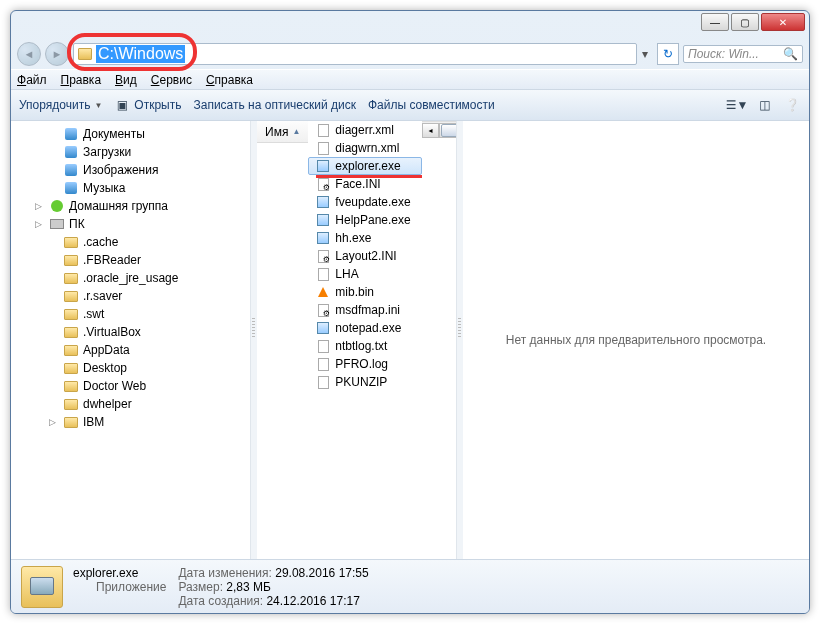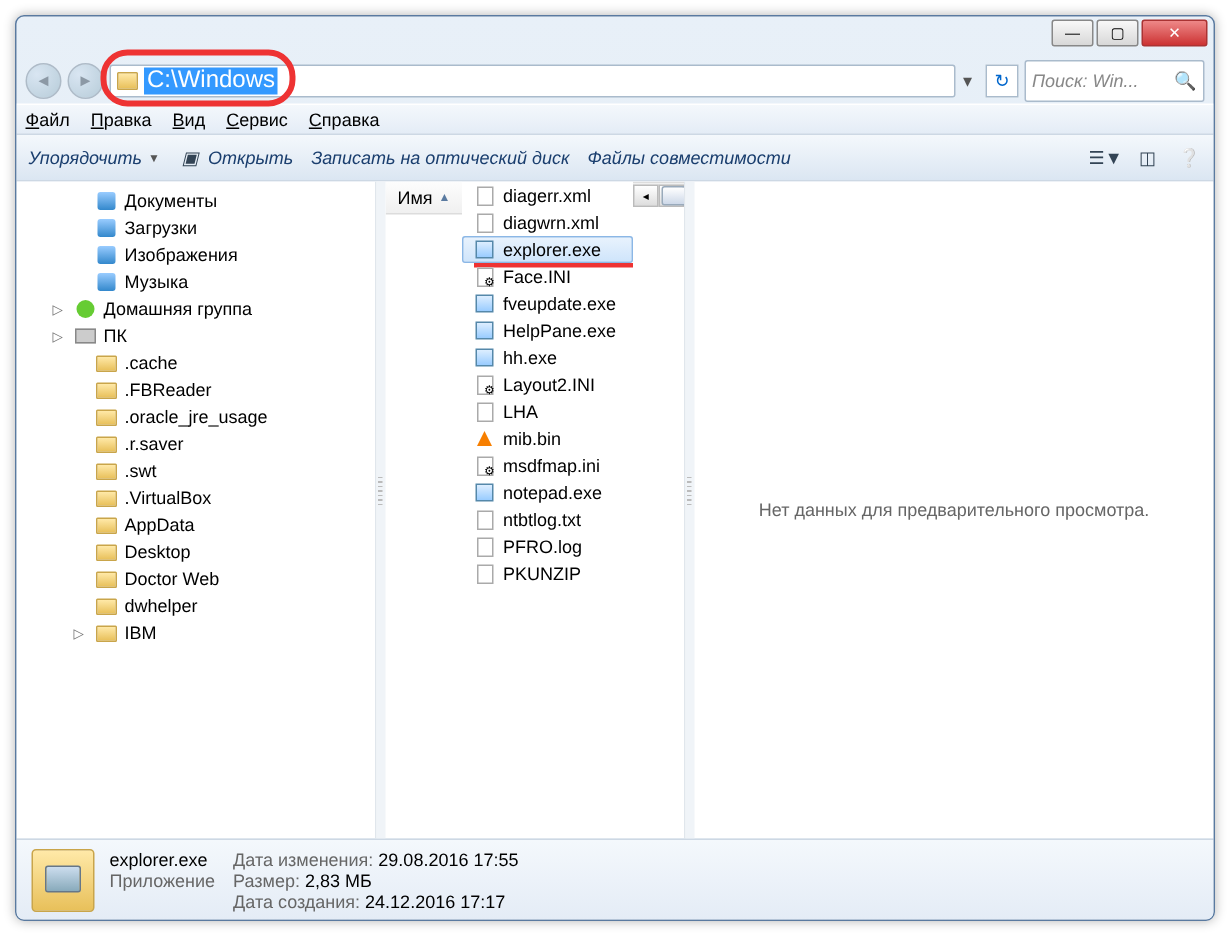--- a/index.html
+++ b/index.html
@@ -11,27 +11,27 @@
 .navrow { height: 30px; display: flex; align-items: center; padding: 0 6px; gap: 4px; }
 .navbtn { width: 24px; height: 24px; border-radius: 50%; background: radial-gradient(circle at 30% 30%, #cde, #8ab); border: 1px solid #789; display: flex; align-items: center; justify-content: center; color: #345; font-size: 11px; }
 .navbtn.disabled { opacity: .5; }
 .addr-wrap { flex: 1; position: relative; display: flex; align-items: center; }
 .addr { flex: 1; height: 22px; background: #fff; border: 1px solid #abc; border-radius: 2px; display: flex; align-items: center; padding: 0 4px; gap: 4px; }
 .addr .folder-ico { width: 14px; height: 12px; background: linear-gradient(#ffe9a8,#e8c05a); border: 1px solid #c9a54a; border-radius: 1px; }
 .addr-text { background: #3399ff; color: #fff; padding: 0 2px; font-size: 16px; }
 .addr-drop { width: 16px; text-align: center; color: #555; }
 .highlight { position: absolute; left: -6px; top: -10px; width: 130px; height: 38px; border: 4px solid #e33; border-radius: 18px; pointer-events: none; }
 .refresh { width: 22px; height: 22px; background: #fff; border: 1px solid #abc; display: flex; align-items: center; justify-content: center; color: #06c; }
-.search { width: 120px; height: 28px; background: #fff; border: 1px solid #abc; border-radius: 2px; display: flex; align-items: center; padding: 0 4px; color: #888; font-style: italic; gap: 12px; }
+.search { width: 120px; height: 18px; background: #fff; border: 1px solid #abc; border-radius: 2px; display: flex; align-items: center; padding: 0 4px; color: #888; font-style: italic; gap: 12px; }
 .search .mag { margin-left: auto; font-style: normal; color: #06c; }
 .menubar { height: 20px; background: linear-gradient(#f4f8fc,#e4ecf6); display: flex; align-items: center; padding: 0 6px; gap: 14px; border-top: 1px solid #fff; }
 .menubar span { text-decoration: underline; text-decoration-color: transparent; }
 .menubar span::first-letter { text-decoration: underline; }
 .toolbar { height: 32px; background: linear-gradient(#f4f8fc,#dbe6f2); border-top: 1px solid #cdd8e4; border-bottom: 1px solid #cdd8e4; display: flex; align-items: center; padding: 0 8px; gap: 12px; }
-.tb-item { display: flex; align-items: center; gap: 4px; color: #1a3e6e; font-style: italic; }
+.tb-item { display: flex; align-items: center; gap: 4px; color: #1a3e6e; }
 .tb-item .drop { font-size: 8px; color: #555; }
 .tb-spacer { flex: 1; }
 .tb-icon { width: 16px; height: 16px; display: flex; align-items: center; justify-content: center; color: #345; }
 .content { flex: 1; display: flex; background: #fff; overflow: hidden; }
 .tree { width: 240px; border-right: 1px solid #e0e6ec; overflow-y: auto; padding: 4px 0; position: relative; }
 .tree-item { display: flex; align-items: center; height: 18px; padding-left: 24px; gap: 4px; white-space: nowrap; }
 .tree-item.lvl1 { padding-left: 38px; }
 .tree-item .arrow { width: 10px; color: #777; font-size: 9px; }
 .tree-item .ico { width: 16px; height: 14px; display: flex; align-items: center; justify-content: center; }
 .ico-folder { width: 14px; height: 11px; background: linear-gradient(#ffe9a8,#e8c05a); border: 1px solid #c9a54a; border-radius: 1px; }
@@ -58,21 +58,21 @@
 .hscroll .track { flex: 1; height: 15px; background: #eee; position: relative; }
 .hscroll .thumb { position: absolute; left: 2px; top: 1px; width: 50px; height: 13px; background: linear-gradient(#fff,#cdd8e8); border: 1px solid #9ab; border-radius: 2px; }
 .preview { flex: 1; display: flex; align-items: center; justify-content: center; color: #666; padding: 10px; }
 .splitter2 { width: 6px; background: #f0f4f8; cursor: col-resize; position: relative; }
 .splitter2::after { content: ""; position: absolute; left: 1px; top: 45%; width: 3px; height: 20px; background: repeating-linear-gradient(#bbb 0 1px, transparent 1px 3px); }
 .details { height: 54px; background: linear-gradient(#f4f8fc,#e4ecf6); border-top: 1px solid #cdd8e4; display: flex; align-items: center; padding: 4px 10px; gap: 10px; }
 .details-icon { width: 42px; height: 42px; background: linear-gradient(#ffe9a8,#e8c05a); border: 1px solid #c9a54a; border-radius: 3px; position: relative; }
 .details-icon::after { content: ""; position: absolute; left: 8px; top: 10px; width: 22px; height: 16px; background: linear-gradient(#cde,#8ab); border: 1px solid #678; border-radius: 2px; }
 .details-text { display: grid; grid-template-columns: auto auto auto; gap: 0 12px; font-size: 11px; }
 .details-text .fname { font-weight: normal; grid-row: 1; }
-.details-text .ftype { color: #666; grid-row: 2; grid-column: 1; }
+.details-text .ftype { color: #666; grid-row: 2; grid-column: 1; margin-left: 23px; }
 .details-text .lbl { color: #666; margin-top: 36px; }
 ::-webkit-scrollbar { width: 17px; height: 17px; }
 ::-webkit-scrollbar-track { background: #f0f0f0; }
 ::-webkit-scrollbar-thumb { background: linear-gradient(90deg,#fff,#cdd8e8); border: 1px solid #9ab; border-radius: 2px; }
 ::-webkit-scrollbar-button { background: linear-gradient(#fff,#ddd); border: 1px solid #bbb; height: 17px; }
 </style>
 </head>
 <body>
 
 <div class="window">

